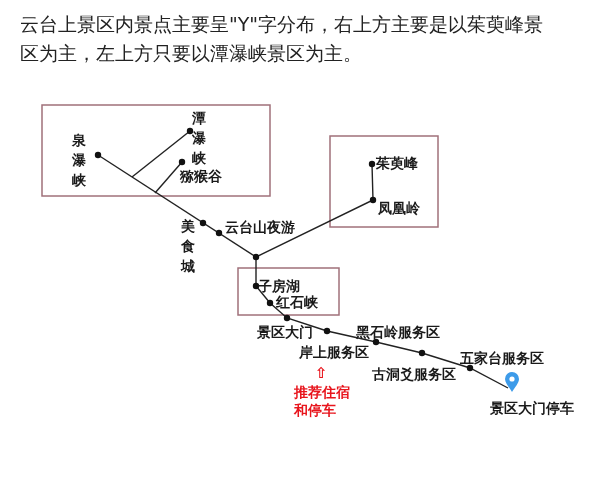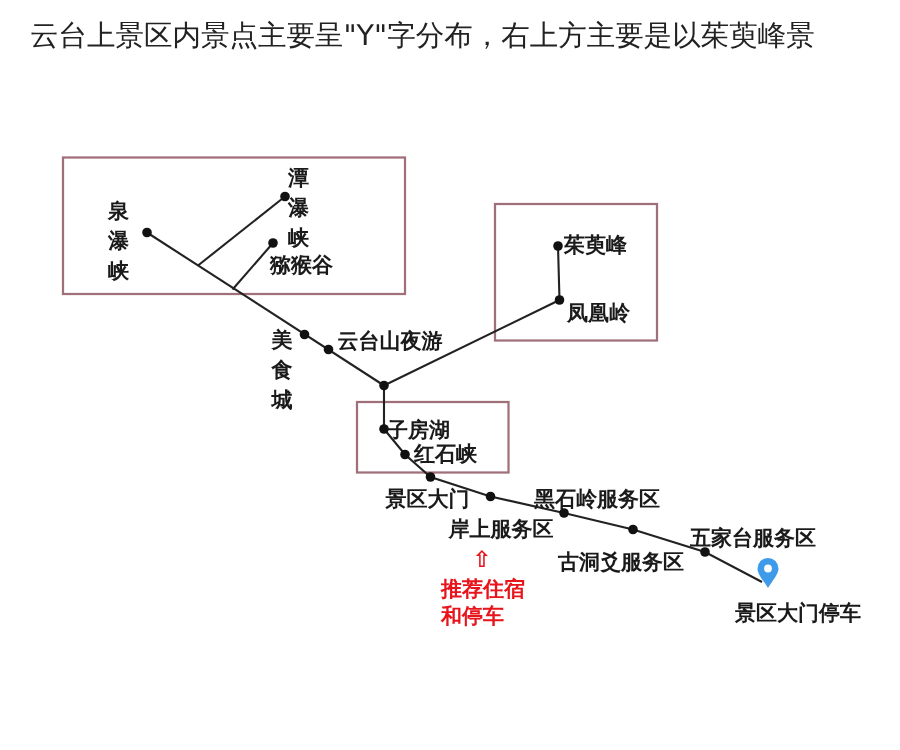--- a/index.html
+++ b/index.html
@@ -11,20 +11,21 @@
   .lbl { font-family: "DejaVu Sans", "Liberation Sans", sans-serif; font-weight: bold;
          font-size: 14px; fill: #1a1a1a; }
   .lbl-red { fill: #e8141c; }
   .lbl-arrow { font-size: 15px; fill: #e8141c; }
 </style>
 </head>
 <body>
 
 <div class="intro">
   <div>云台上景区内景点主要呈"Y"字分布，右上方主要是以茱萸峰景</div>
+  <div>区为主，左上方只要以潭瀑峡景区为主。</div>
 </div>
 
 <svg class="diagram" viewBox="0 0 600 500" xmlns="http://www.w3.org/2000/svg">
 
   <rect x="42" y="105" width="228" height="91" fill="none" stroke="#a0707a" stroke-width="1.5"></rect>
   <rect x="330" y="136" width="108" height="91" fill="none" stroke="#a0707a" stroke-width="1.5"></rect>
   <rect x="238" y="268" width="101" height="47" fill="none" stroke="#a0707a" stroke-width="1.5"></rect>
 
   <g stroke="#222222" stroke-width="1.4" fill="none">
     <polyline points="98,155 256,257"></polyline>

